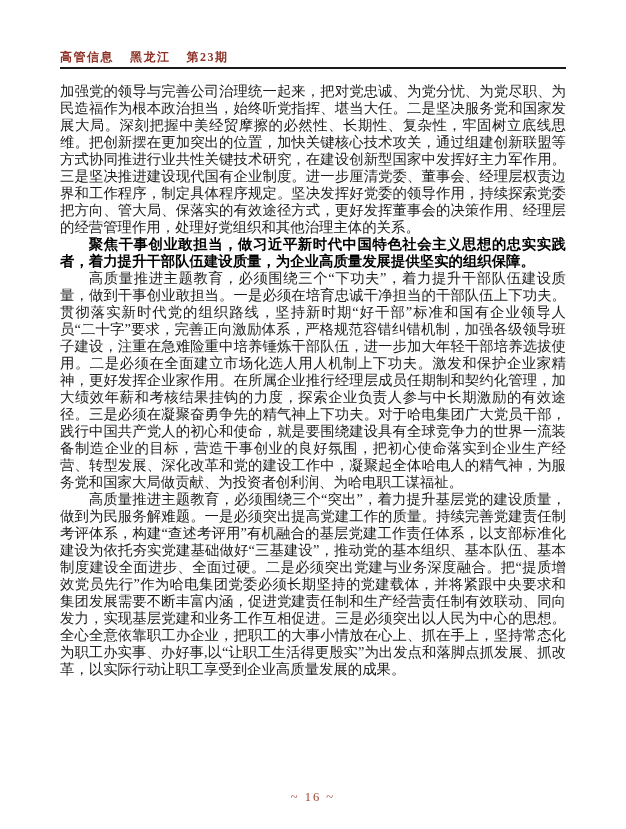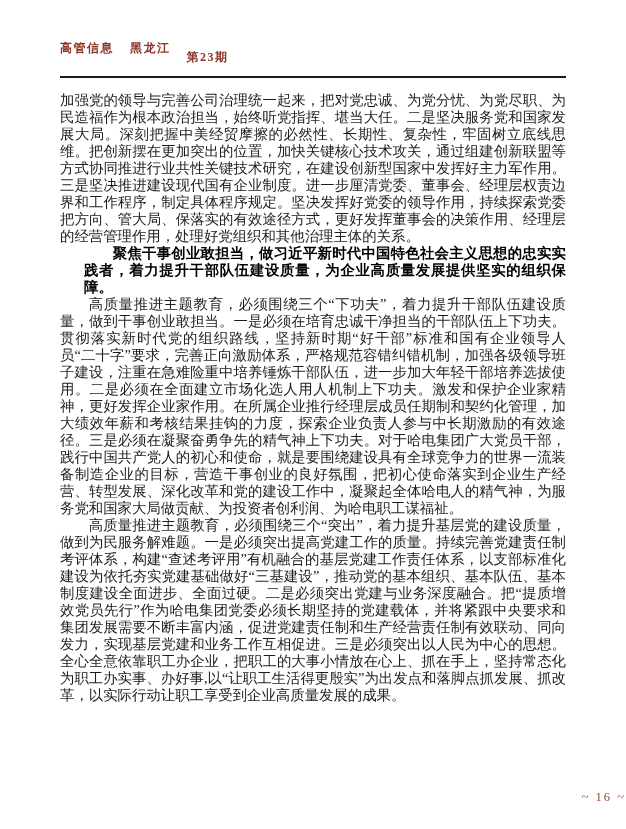--- a/index.html
+++ b/index.html
@@ -21,48 +21,48 @@
     padding: 30px 60px 0 60px;
     background: var(--page-bg, #ffffff);
     position: relative;
   }
   
   .page-header {
     color: var(--header-text, #8d3126);
     font-size: 12px;
     font-weight: bold;
     letter-spacing: 1.5px;
-    padding-bottom: 10px;
+    padding-bottom: 1px;
     border-bottom: 2px solid var(--rule, #1a1a1a);
     display: flex;
-    align-items: center;
+    align-items: flex-end;
   }
   .page-header .seg { margin-right: 16px; }
   .page-header .seg:last-child { margin-right: 0; margin-top: 19px; }
   
   .doc-body {
     margin-top: 14px;
     color: var(--body-text, #1c1c1c);
     font-size: 14.4px;
     line-height: 17px;
     text-align: justify;
   }
   .doc-body p {
     margin: 0;
     padding: 0;
   }
   .doc-body p.indent { text-indent: 2em; }
-  .doc-body p.bold   { font-weight: bold; color: #000000; margin-left: 24px; }
+  .doc-body p.bold   { font-weight: bold; color: #000000; }
   
   .page-footer {
     position: absolute;
     left: 0;
     right: 0;
     bottom: 24px;
-    text-align: right;
+    text-align: center;
     color: var(--footer-text, #9c3c2e);
     font-size: 12.5px;
     letter-spacing: 2px;
   }
 </style>
 </head>
 <body>
 
 <div class="page">
 

